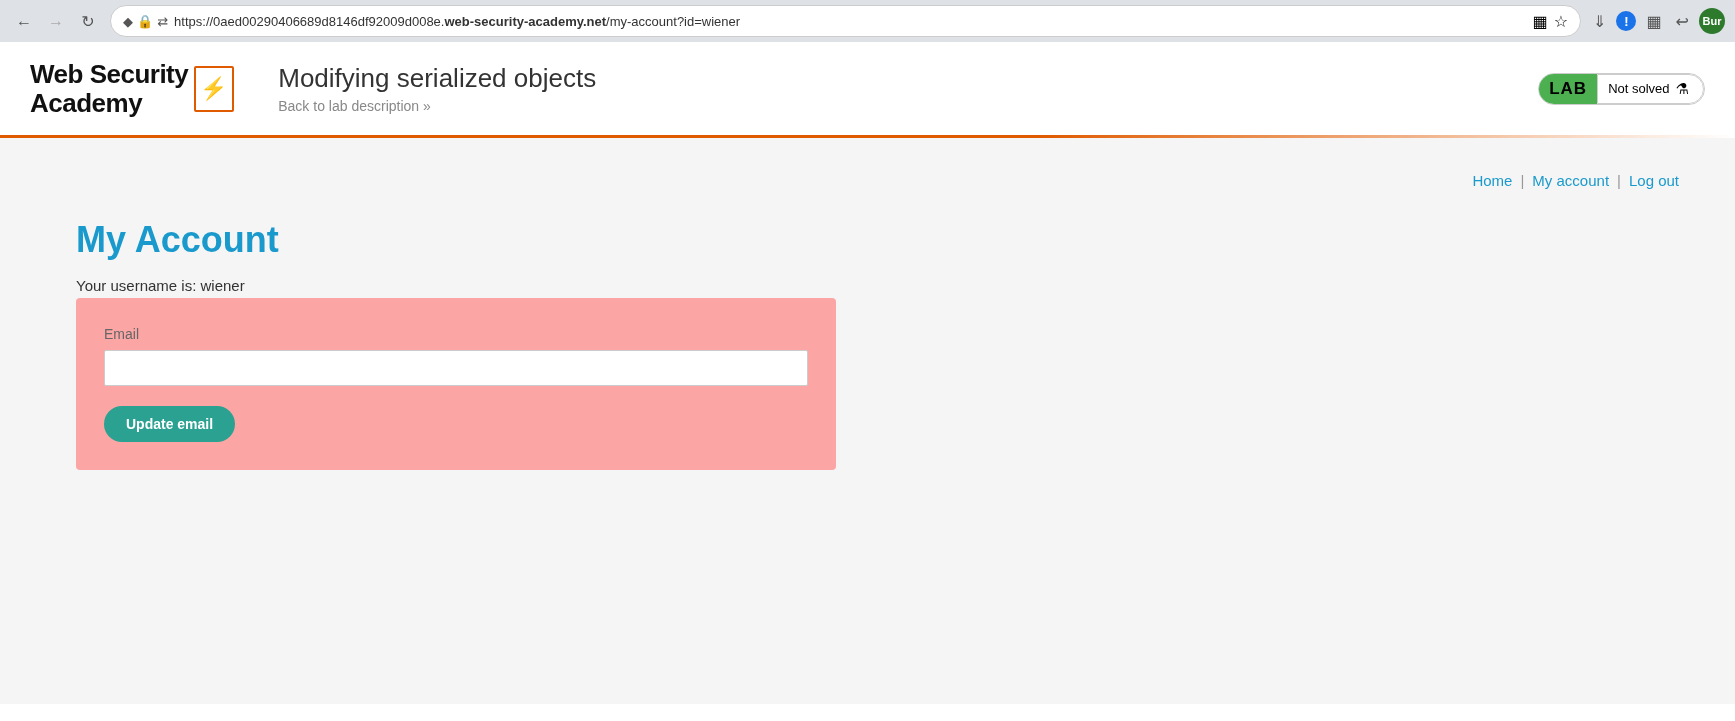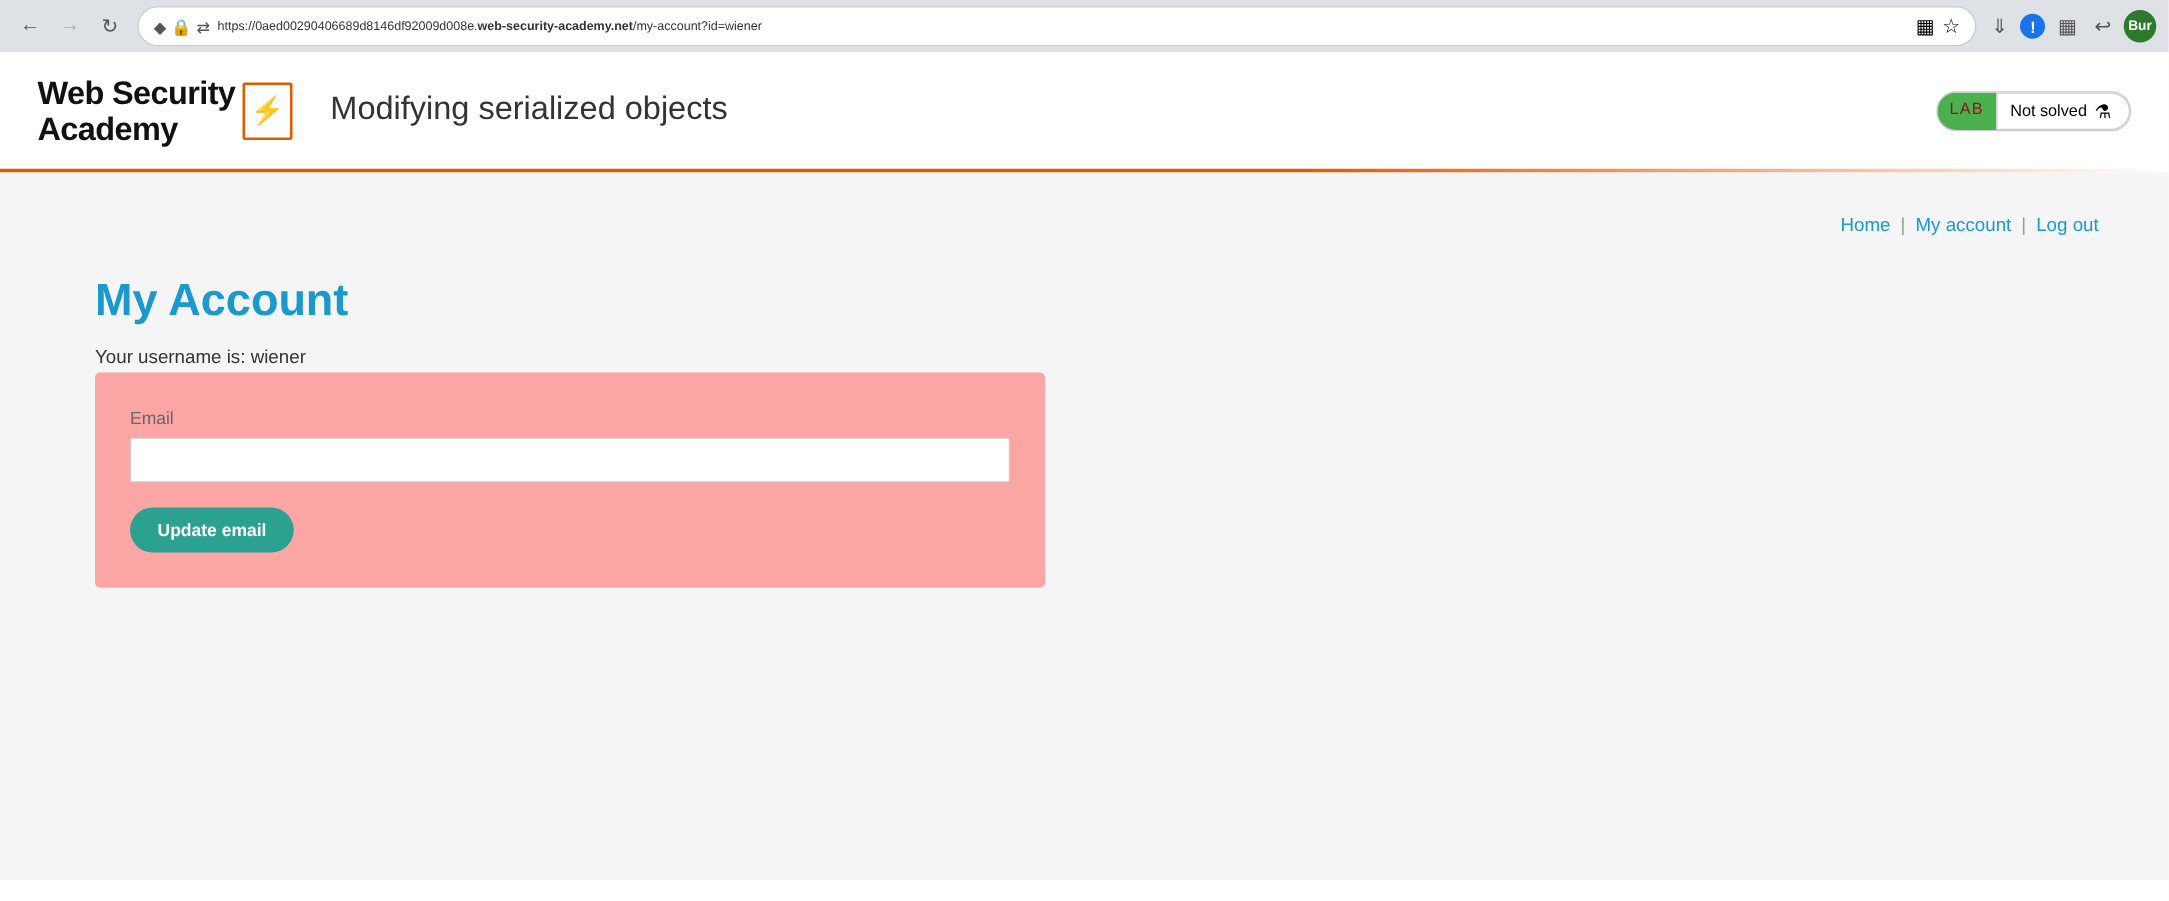--- a/index.html
+++ b/index.html
@@ -44,21 +44,21 @@
       height: 32px;
       border: 1px solid #ccc;
     }
     .address-bar .security-icons {
       display: flex;
       gap: 4px;
       color: #555;
       font-size: 13px;
     }
     .address-bar .url-text {
-      font-size: 10px;
+      font-size: 13px;
       color: #333;
       flex: 1;
     }
     .address-bar .url-bold {
       font-weight: bold;
     }
     .browser-actions {
       display: flex;
       align-items: center;
       gap: 6px;
@@ -108,21 +108,21 @@
       border: 2.5px solid #e05a00;
       border-radius: 2px;
       display: flex;
       align-items: center;
       justify-content: center;
       margin-left: 6px;
       color: #e05a00;
       font-size: 22px;
     }
     .lab-title-area {
-      margin-left: 30px;
+      margin-left: 44px;
       flex: 1;
     }
     .lab-title {
       font-size: 26px;
       font-weight: 400;
       color: #333;
       margin-bottom: 4px;
     }
     .back-link {
       font-size: 14px;
@@ -132,23 +132,23 @@
       align-items: center;
       gap: 4px;
     }
     .lab-badge-area {
       display: flex;
       align-items: center;
       gap: 8px;
     }
     .lab-badge {
       background: #4caf50;
-      color: #7f1d1d;
-      font-size: 13px;
-      font-weight: normal;
+      color: #000000;
+      font-size: 17px;
+      font-weight: bold;
       padding: 5px 10px;
       border-radius: 4px 0 0 4px;
       letter-spacing: 1px;
     }
     .lab-status {
       background: #fff;
       border: 1px solid #ccc;
       border-radius: 0 20px 20px 0;
       padding: 5px 14px 5px 10px;
       font-size: 13px;
@@ -280,20 +280,24 @@
 <div class="lab-header">
   <div class="logo-area">
     <div class="logo-text">
       <span>Web Security</span><br>
       <span>Academy</span>
     </div>
     <div class="logo-icon">⚡</div>
   </div>
   <div class="lab-title-area">
     <div class="lab-title">Modifying serialized objects</div>
+    <div class="back-link">
+      <span>Back to lab description</span>
+      <span>»</span>
+    </div>
   </div>
   <div class="lab-badge-area">
     <div style="display:flex;align-items:stretch;border-radius:20px;overflow:hidden;border:1px solid #ccc;">
       <div class="lab-badge">LAB</div>
       <div class="lab-status">
         <span>Not solved</span>
         <span class="flask-icon">⚗</span>
       </div>
     </div>
   </div>

